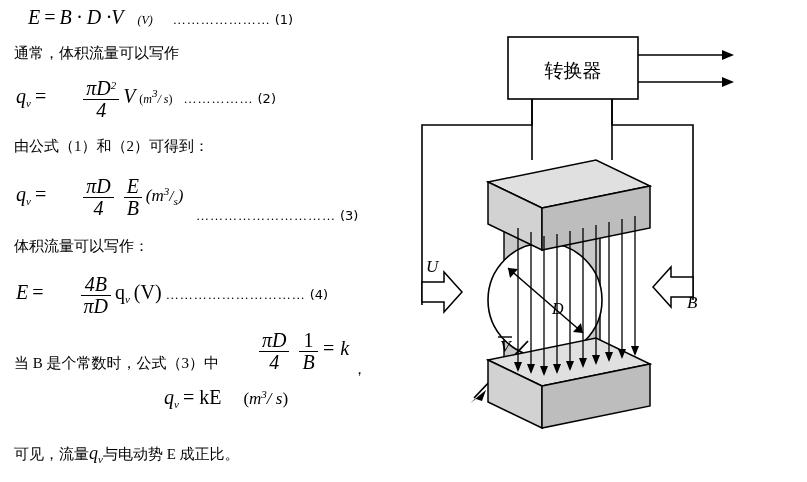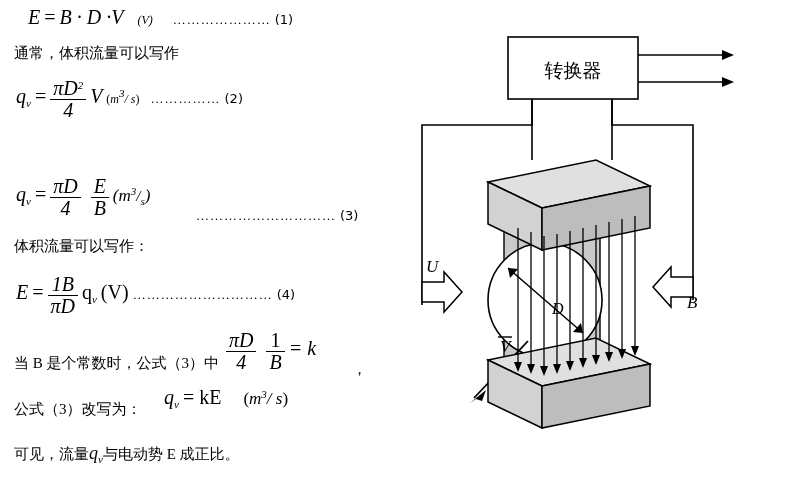--- a/index.html
+++ b/index.html
@@ -12,21 +12,21 @@
   .cn{font-family:Liberation Serif, serif;font-size:15px;}
   .it{font-style:italic;font-family:"Liberation Serif",serif;}
   .math{font-family:"Liberation Serif",serif;font-size:20px;font-style:italic;}
   .small{font-size:12px;}
   .sub{font-size:11px;vertical-align:-0.35em;font-style:italic;}
   .sup{font-size:11px;vertical-align:0.55em;font-style:italic;}
   .dots{letter-spacing:1px;font-size:13px;font-style:normal;font-family:"Liberation Serif",serif;}
   .num{font-style:normal;font-family:"DejaVu Sans",sans-serif;font-size:13px;}
 
   
-  .frac{display:inline-block;vertical-align:middle;text-align:center;line-height:1.05;}
+  .frac{display:inline-block;vertical-align:middle;text-align:center;line-height:1.05;margin-left:33px;}
   .frac .top{display:block;padding:0 3px;border-bottom:1.4px solid #000;}
   .frac .bot{display:block;padding:0 3px;}
 
   
   #right{position:absolute;left:400px;top:0;width:407px;height:482px;text-align:right;}
   svg{display:block;}
 </style>
 </head>
 <body>
 
@@ -53,20 +53,21 @@
         <span class="bot">4</span>
       </span>
       <span class="math">V</span>
       <span style="" class="small">
         <span>(</span><span class="it">m</span><span class="sup">3</span><span class="it">/ s</span><span>)</span>
       </span>
       <span class="dots" style="margin-left:8px;">……………</span>
       <span class="num">(2)</span>
     </div>
 
+    <div class="row cn" style="left:14px;top:137px;">由公式（1）和（2）可得到：</div>
 
     <div class="row" style="left:16px;top:176px;">
       <span class="math">q</span><span class="sub">v</span>
       <span class="math" style="font-style:normal;">=</span>
       <span class="frac math">
         <span class="top">πD</span>
         <span class="bot">4</span>
       </span>
       <span class="frac math" style="margin-left:6px;">
         <span class="top">E</span>
@@ -80,21 +81,21 @@
       <span class="dots">…………………………</span>
       <span class="num">(3)</span>
     </div>
 
     <div class="row cn" style="left:14px;top:237px;">体积流量可以写作：</div>
 
     <div class="row" style="left:16px;top:274px;">
       <span class="math">E</span>
       <span class="math" style="font-style:normal;">=</span>
       <span class="frac math">
-        <span class="top">1B</span>
+        <span class="top">4B</span>
         <span class="bot">πD</span>
       </span>
       <span class="math" style="font-style:normal;">q</span><span class="sub">v</span>
       <span class="math" style="font-style:normal;">(V)</span>
       <span class="dots">…………………………</span>
       <span class="num">(4)</span>
     </div>
 
     <div class="row" style="left:226px;top:330px;">
       <span class="frac math">
@@ -103,21 +104,20 @@
       </span>
       <span class="frac math" style="margin-left:6px;">
         <span class="top" style="font-style:normal;">1</span>
         <span class="bot">B</span>
       </span>
       <span class="math">= k</span>
     </div>
     <div class="row cn" style="left:14px;top:354px;">当 B 是个常数时，公式（3）中</div>
     <div class="row cn" style="left:352px;top:360px;">，</div>
 
-    <div class="row cn" style="left:14px;top:400px;">公式（3）改写为：</div>
     <div class="row" style="left:164px;top:386px;">
       <span class="math">q</span><span class="sub">v</span>
       <span class="math" style="font-style:normal;">= kE</span>
       <span class="math" style="font-size:17px;margin-left:18px;">
         <span style="font-style:normal;">(</span><span>m</span><span class="sup">3</span><span>/ s</span><span style="font-style:normal;">)</span>
       </span>
     </div>
 
     <div class="row" style="left:14px;top:443px;">
       <span class="cn">可见，流量</span><span class="math" style="font-size:18px;">q</span><span class="sub">v</span><span class="cn">与电动势 E 成正比。</span>

